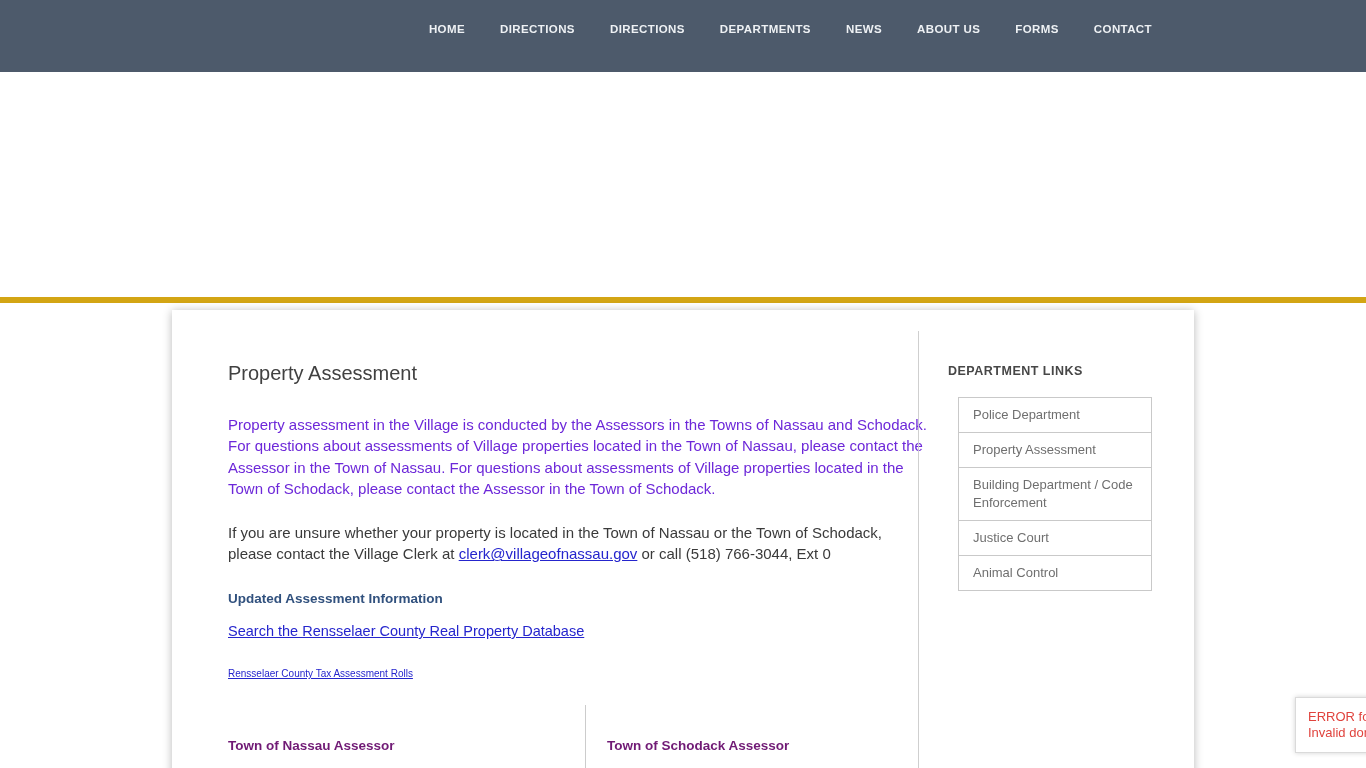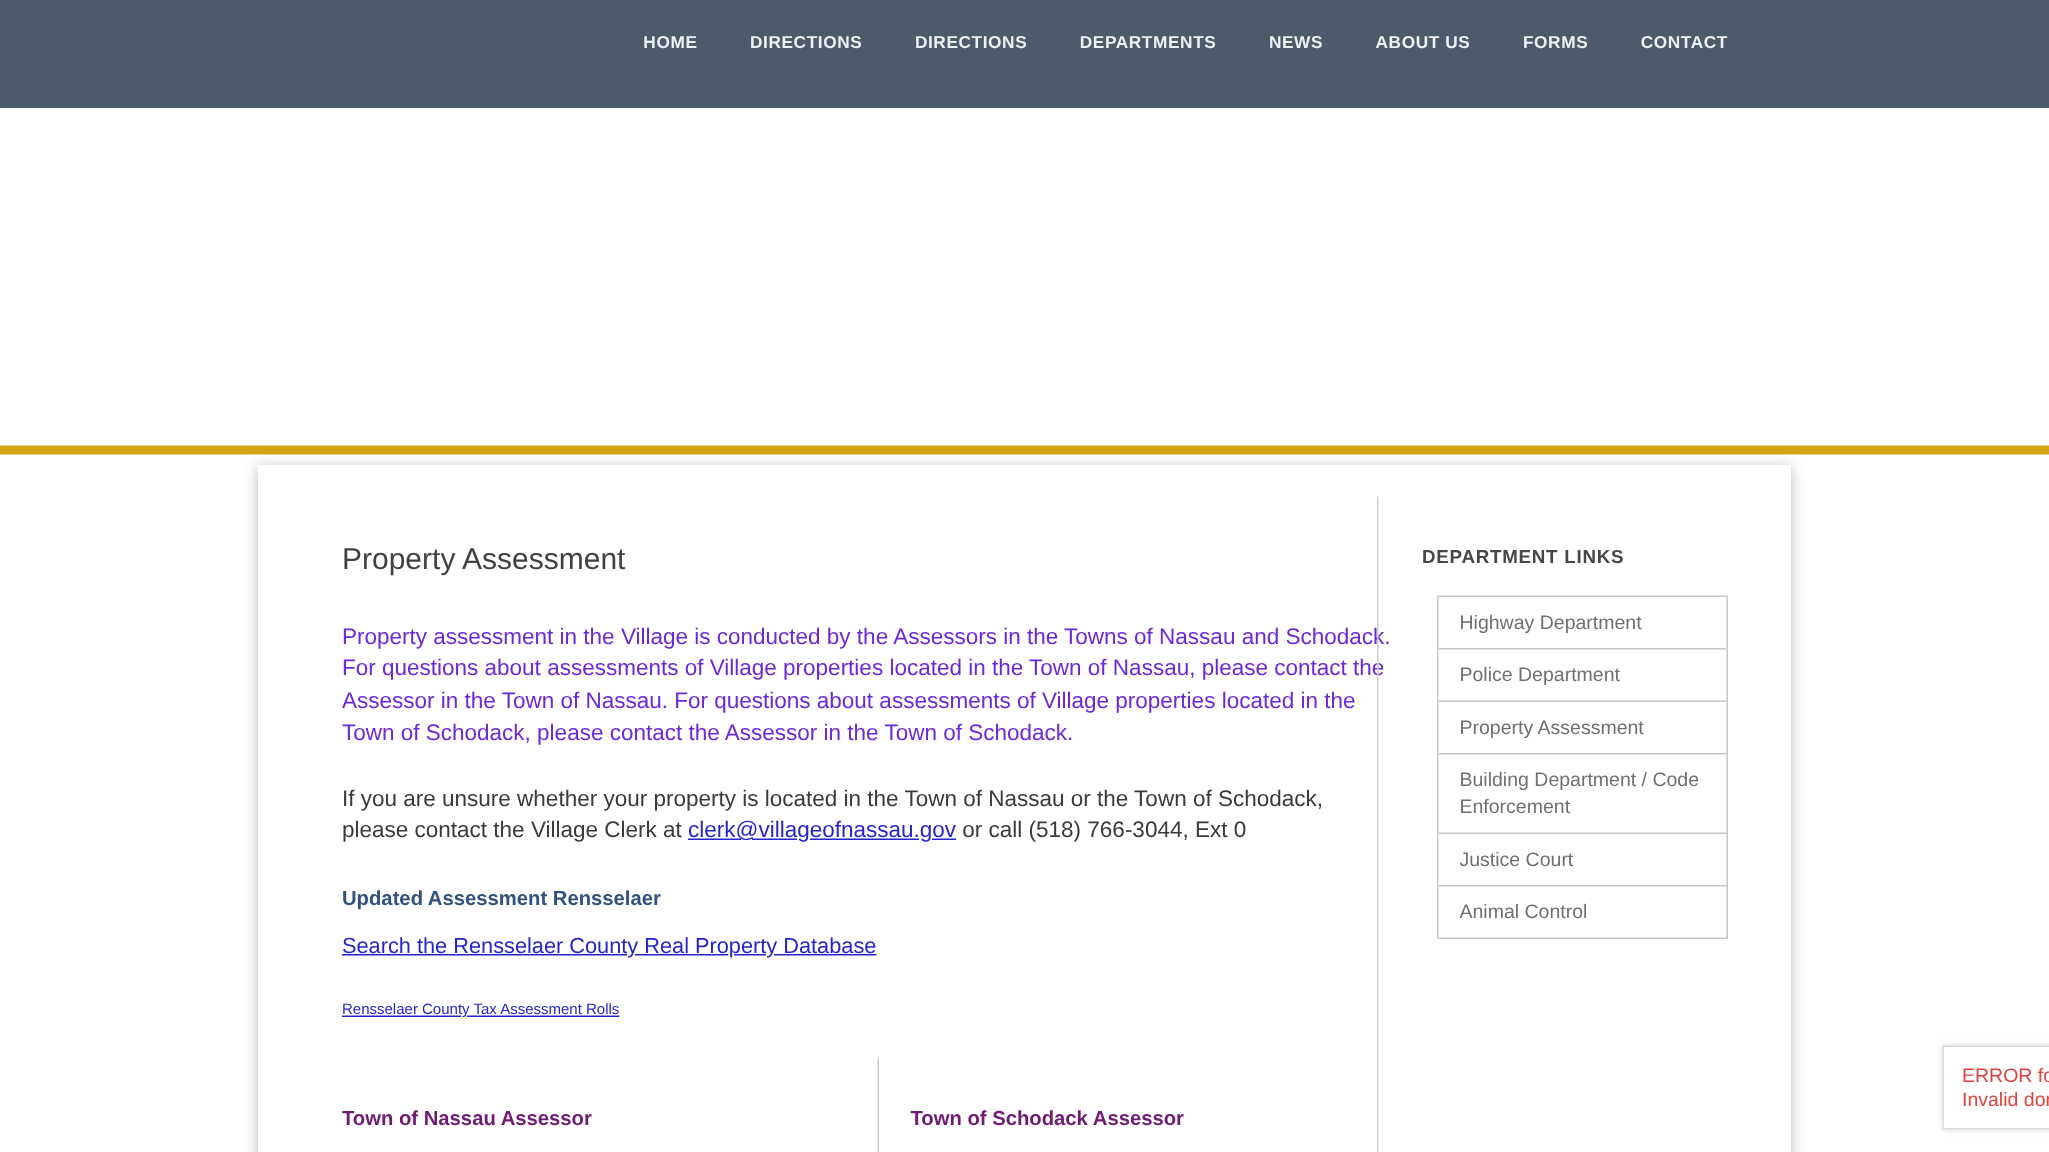--- a/index.html
+++ b/index.html
@@ -159,42 +159,41 @@
     <h1 class="page-title">Property Assessment</h1>
 
     <p class="intro-paragraph">Property assessment in the Village is conducted by the Assessors in the Towns of Nassau and Schodack.
 For questions about assessments of Village properties located in the Town of Nassau, please contact the
 Assessor in the Town of Nassau. For questions about assessments of Village properties located in the
 Town of Schodack, please contact the Assessor in the Town of Schodack.</p>
 
     <p class="contact-paragraph"><span>If you are unsure whether your property is located in the Town of Nassau or the Town of Schodack,</span>
 <span>please contact the Village Clerk at </span><a class="email-link">clerk@villageofnassau.gov</a><span> or call (518) 766-3044, Ext 0</span></p>
 
-    <div class="sub-heading">Updated Assessment Rensselaer</div>
+    <div class="sub-heading">Updated Assessment Information</div>
 
     <div class="content-link-1">
       <a class="content-link">Search the Rensselaer County Real Property Database</a>
     </div>
     <div class="content-link-2">
       <a class="content-link">Rensselaer County Tax Assessment Rolls</a>
     </div>
 
     <div class="assessor-columns">
       <div class="column-divider"></div>
       <div class="assessor-heading col1">Town of Nassau Assessor</div>
       <div class="assessor-heading col2">Town of Schodack Assessor</div>
     </div>
   </div>
 
   <div class="main-sidebar-divider"></div>
 
   <div class="sidebar-col">
     <div class="sidebar-title">DEPARTMENT LINKS</div>
     <div class="dept-list">
-      <div class="dept-item">Highway Department</div>
       <div class="dept-item">Police Department</div>
       <div class="dept-item">Property Assessment</div>
       <div class="dept-item">Building Department / Code Enforcement</div>
       <div class="dept-item">Justice Court</div>
       <div class="dept-item">Animal Control</div>
     </div>
   </div>
 </div>
 
 <div class="error-box">

